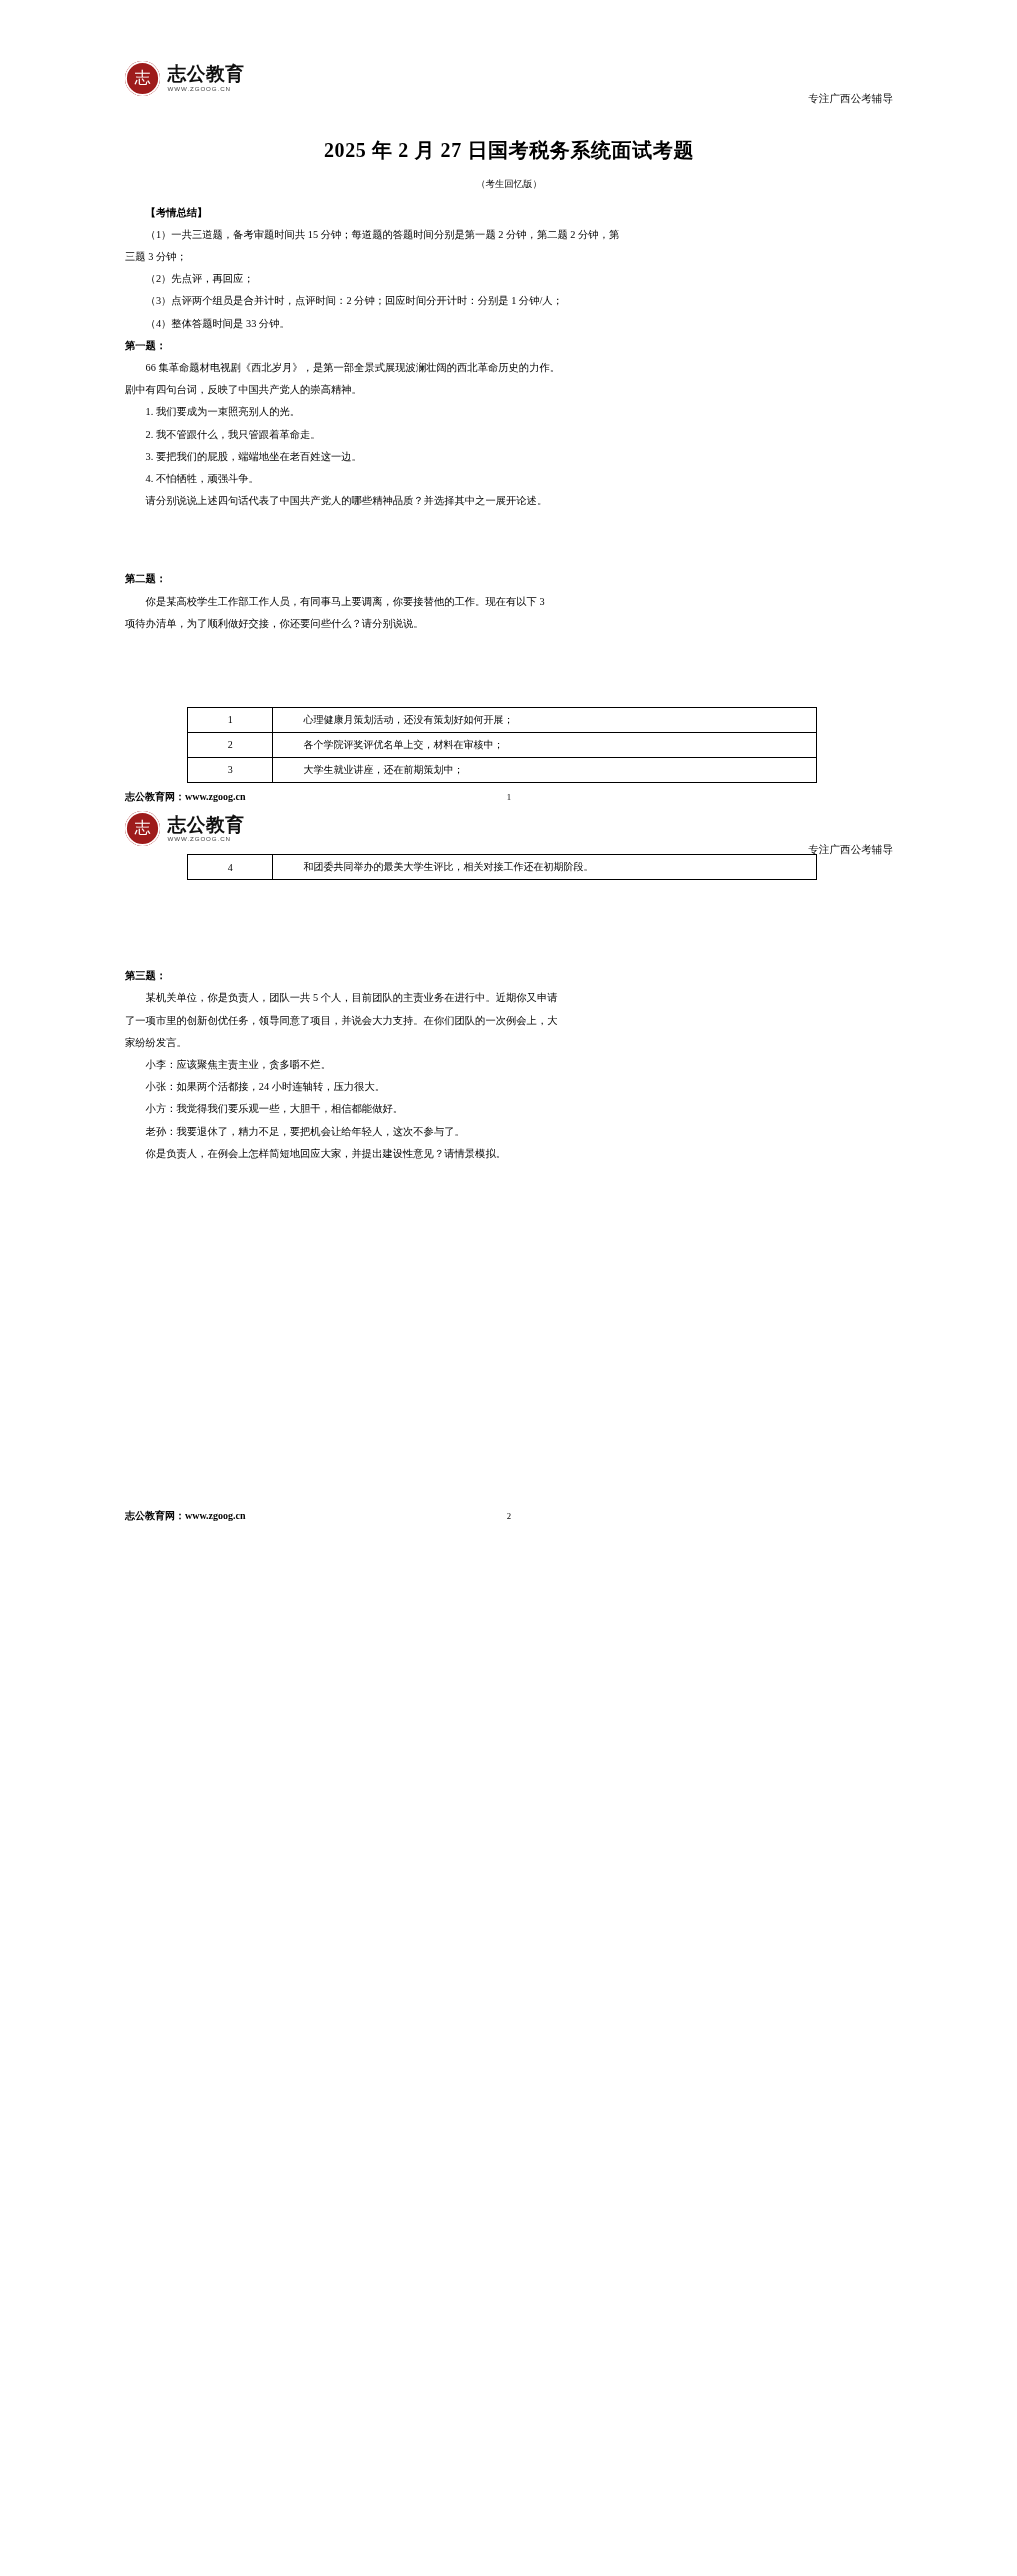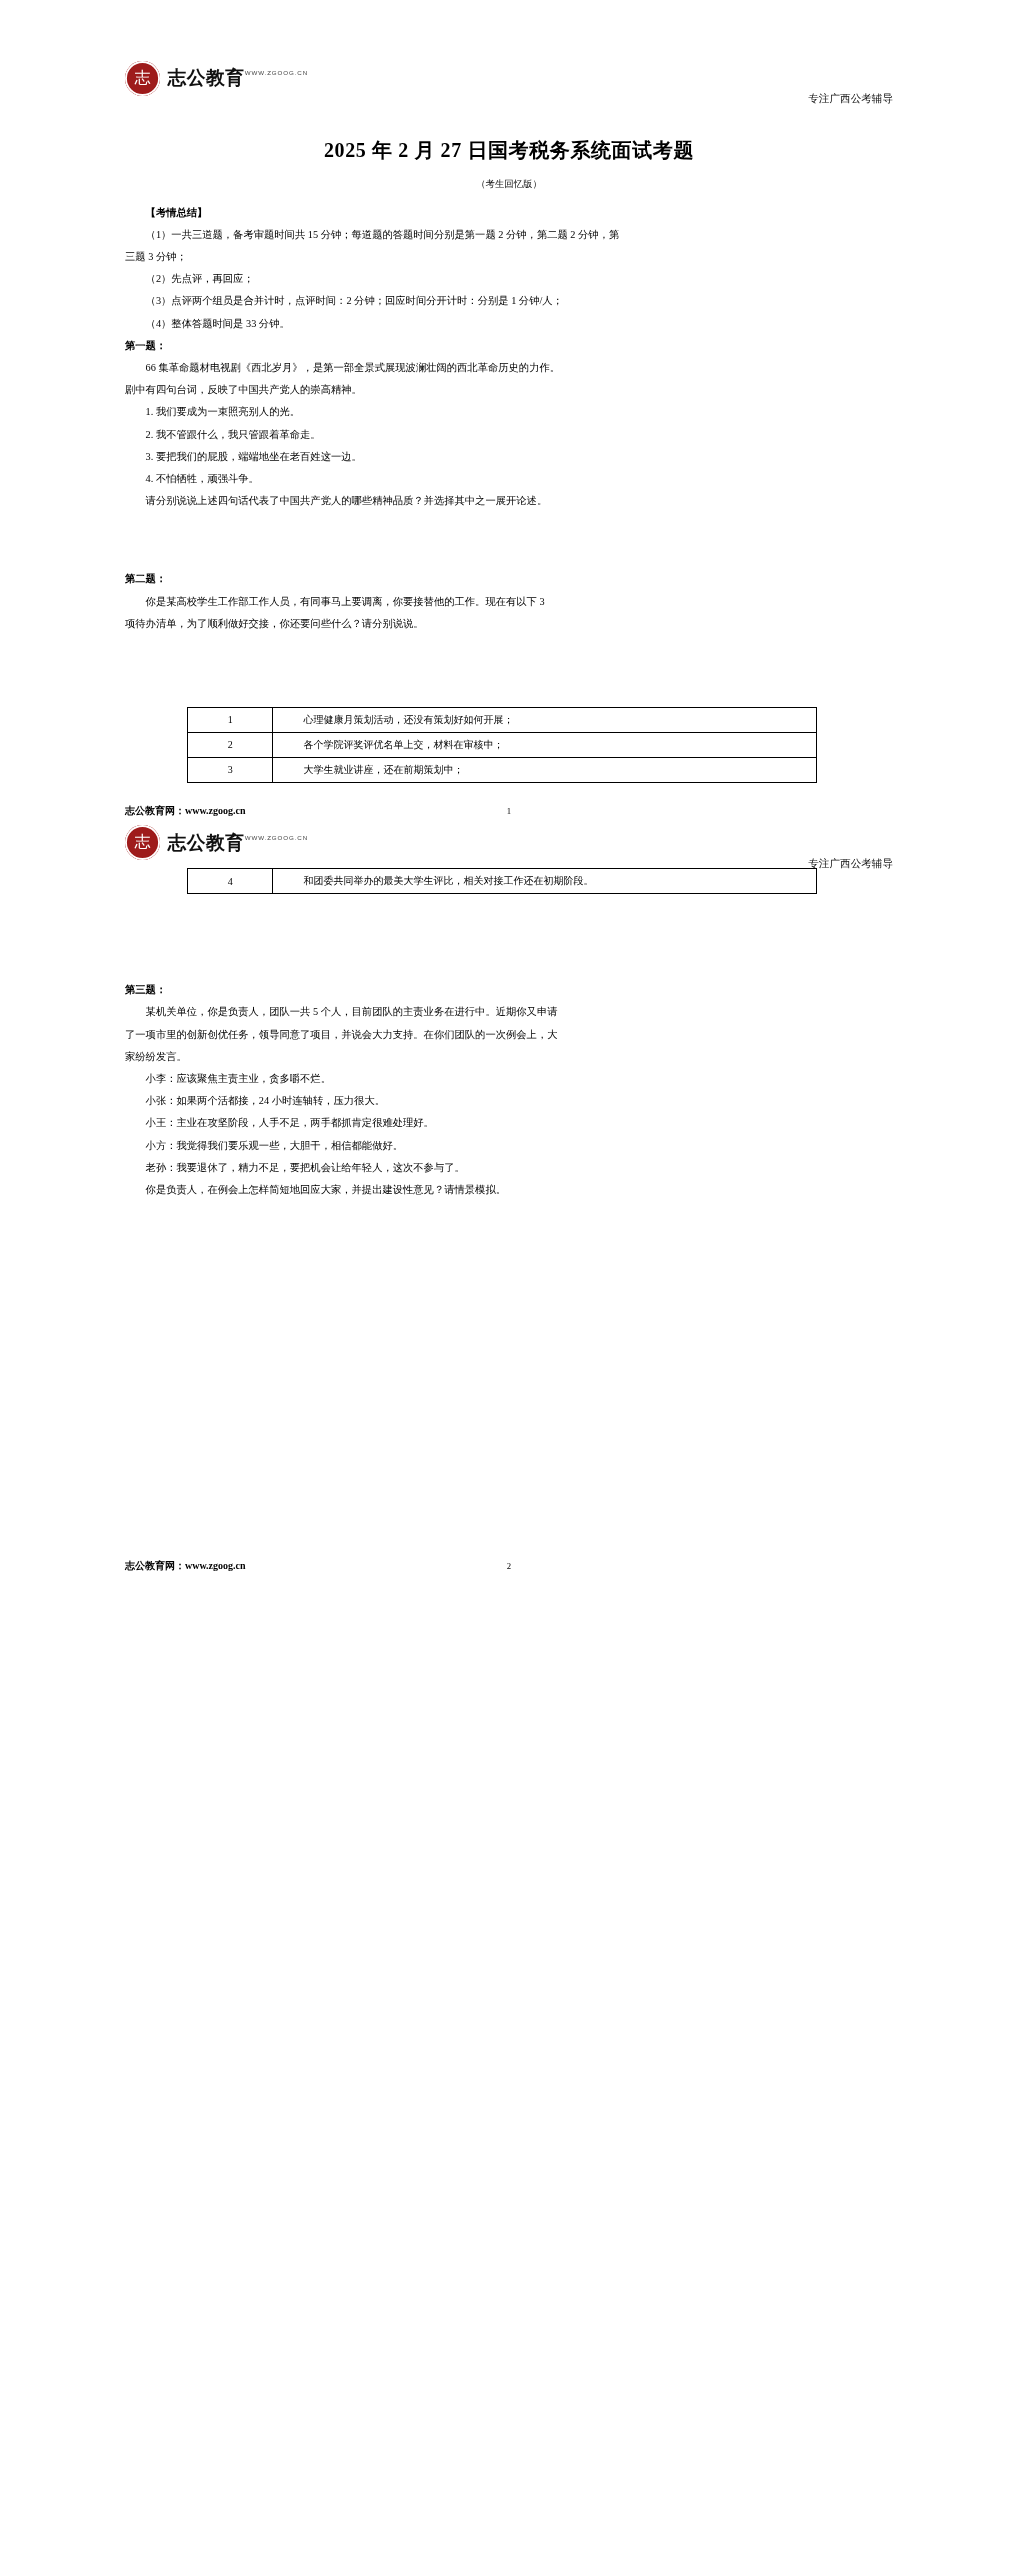--- a/index.html
+++ b/index.html
@@ -48,21 +48,21 @@
     display: flex;
     align-items: center;
     justify-content: center;
     font-size: 16px;
     font-family: "Liberation Serif", serif;
     box-shadow: inset 0 0 0 1.9px #ffffff, inset 0 0 0 3.1px #9e1b1b;
     flex: 0 0 auto;
   }
   .brand-text {
     display: flex;
-    flex-direction: row;
+    flex-direction: column;
     justify-content: center;
     line-height: 1.05;
   }
   .brand-name {
     font-size: 18.7px;
     font-weight: bold;
     letter-spacing: 0.6px;
     color: #111111;
     font-family: "Liberation Sans", sans-serif;
   }
@@ -132,21 +132,21 @@
     text-align: center;
   }
   table.qtable td.txt {
     padding-left: 30px;
   }
 
   
   .doc-footer {
     display: flex;
     align-items: center;
-    margin-top: 19px;
+    margin-top: 5px;
     position: relative;
     height: 18.7px;
   }
   .footer-site {
     font-size: 10px;
     font-weight: bold;
     font-family: "Liberation Serif", serif;
   }
   .footer-pageno {
     position: absolute;
@@ -254,21 +254,20 @@
   <div class="gap-lg"></div>
   <div class="gap-md"></div>
 
   <div>
     <p class="line bold">第三题：</p>
     <p class="line indent">某机关单位，你是负责人，团队一共 5 个人，目前团队的主责业务在进行中。近期你又申请</p>
     <p class="line">了一项市里的创新创优任务，领导同意了项目，并说会大力支持。在你们团队的一次例会上，大</p>
     <p class="line">家纷纷发言。</p>
     <p class="line indent">小李：应该聚焦主责主业，贪多嚼不烂。</p>
     <p class="line indent">小张：如果两个活都接，24 小时连轴转，压力很大。</p>
-    <p class="line indent">小王：主业在攻坚阶段，人手不足，两手都抓肯定很难处理好。</p>
     <p class="line indent">小方：我觉得我们要乐观一些，大胆干，相信都能做好。</p>
     <p class="line indent">老孙：我要退休了，精力不足，要把机会让给年轻人，这次不参与了。</p>
     <p class="line indent">你是负责人，在例会上怎样简短地回应大家，并提出建设性意见？请情景模拟。</p>
   </div>
 
   <div class="spacer-tail"></div>
   <div class="spacer-tail2"></div>
 
   <div class="doc-footer">
     <span class="footer-site">志公教育网：www.zgoog.cn</span>

